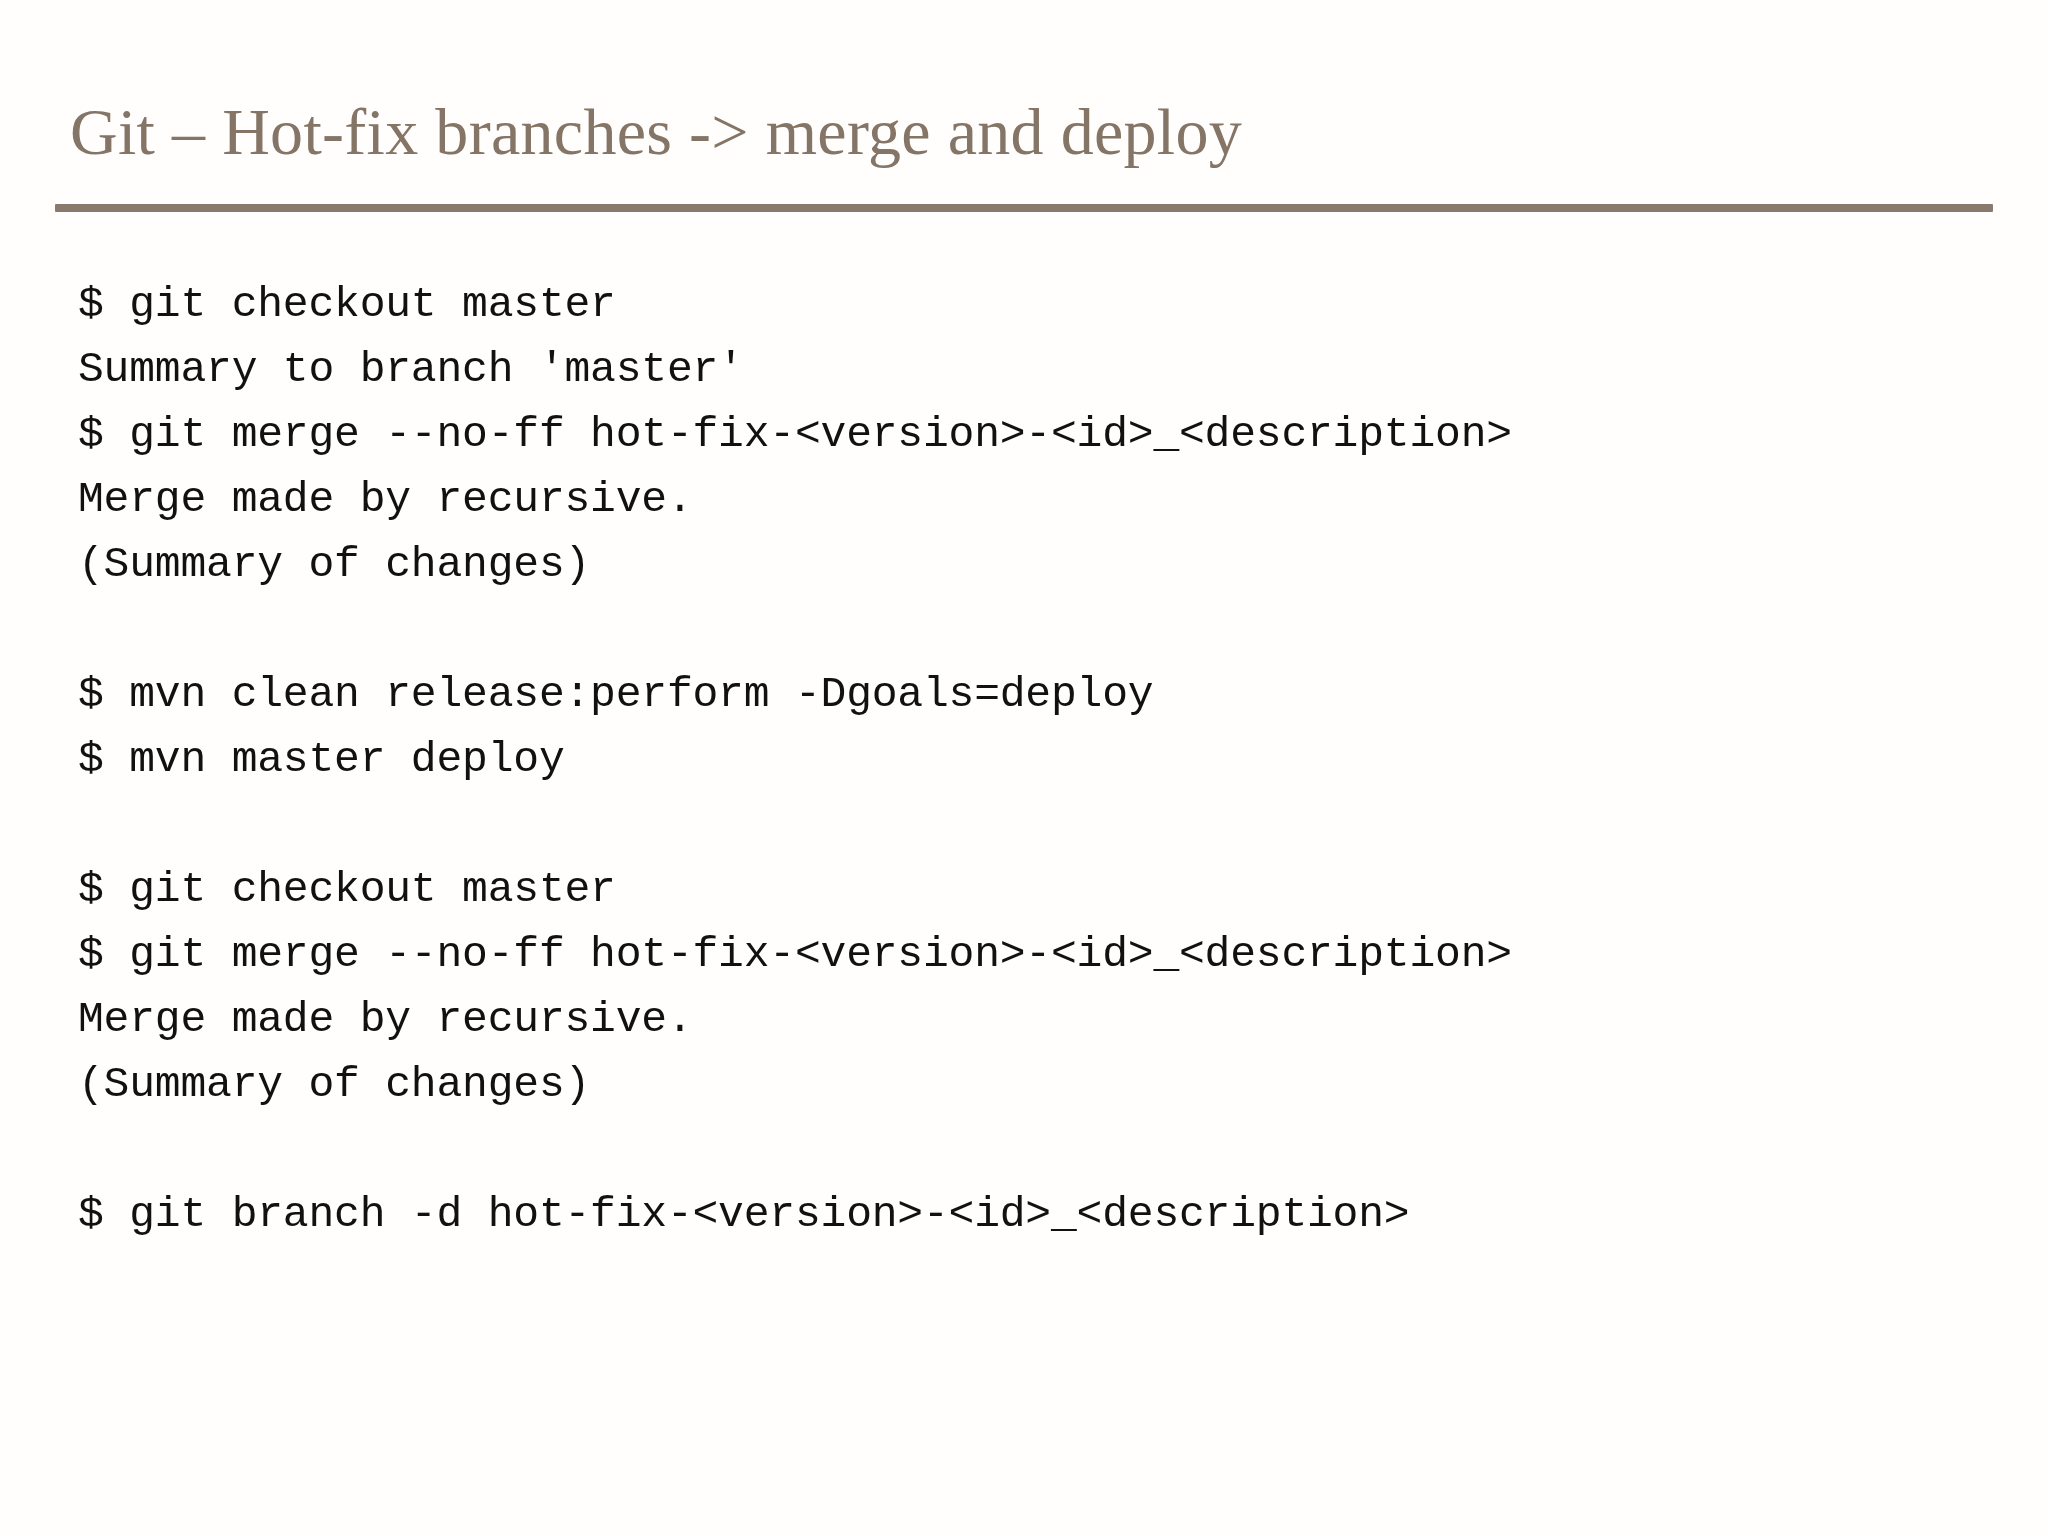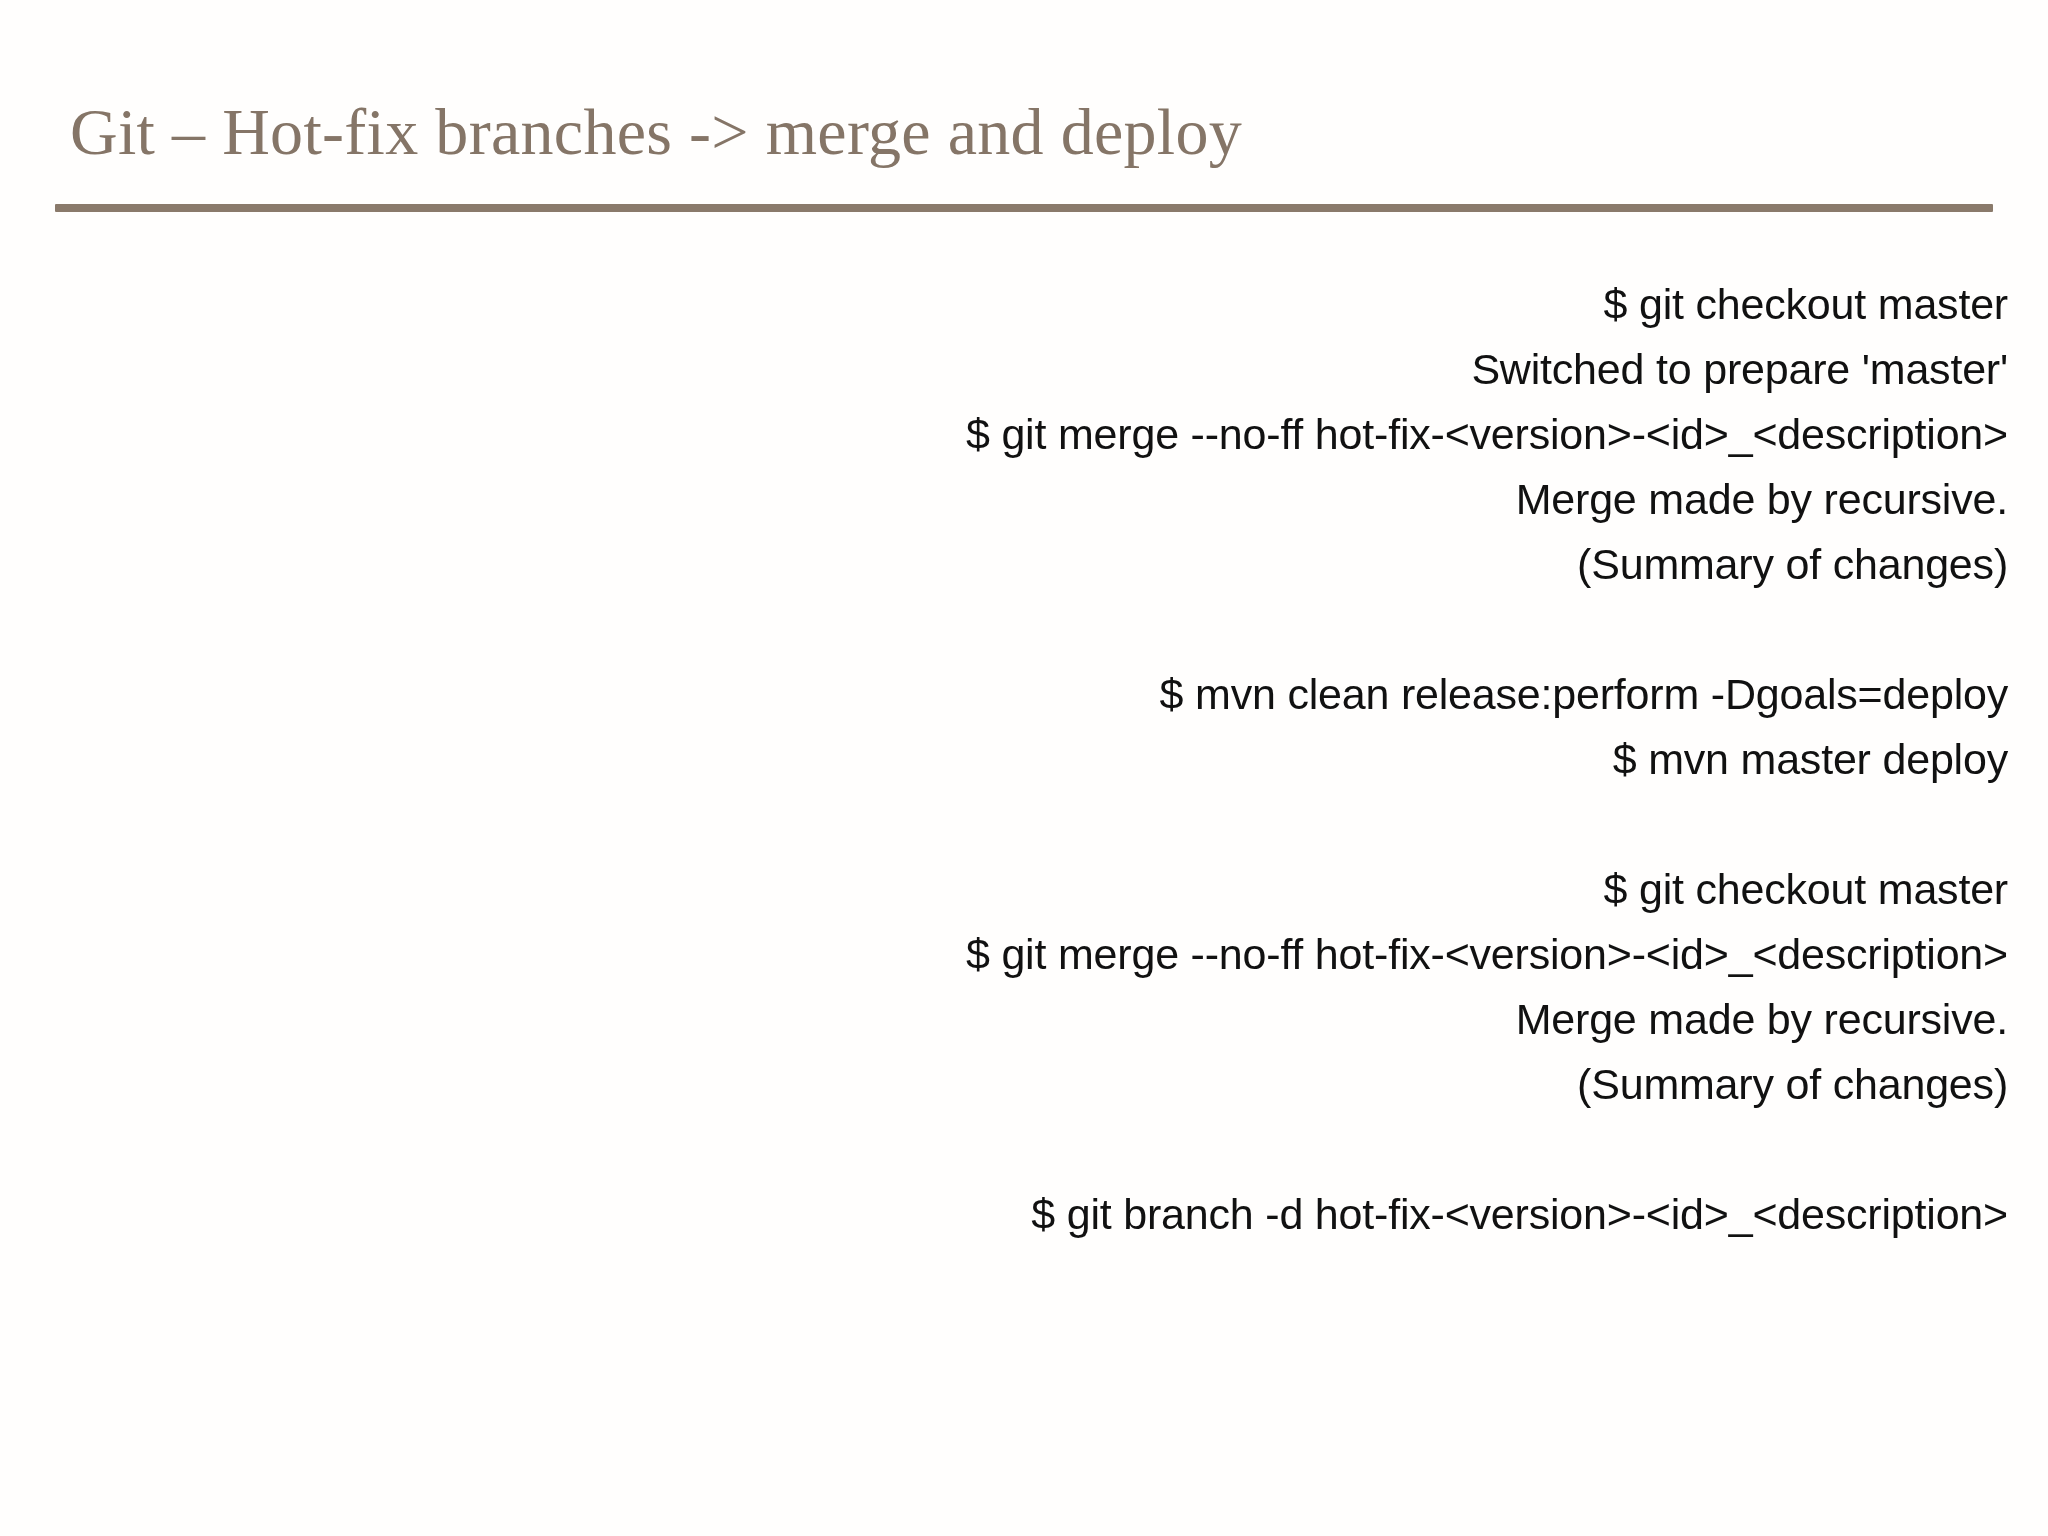--- a/index.html
+++ b/index.html
@@ -49,46 +49,45 @@
 
   
   .console {
     position: absolute;
     left: 78px;
     top: 272px;
     width: 1930px;
   }
 
   .code-line {
-    font-family: Liberation Sans, sans-serif;
+    font-family: Liberation Mono, monospace;
     font-size: 43px;
     line-height: 65px;
     color: #111111;
     white-space: pre;
     letter-spacing: -0.2px;
     min-height: 65px;
-    text-align: right;
   }
 
   .code-line.blank {
     height: 65px;
   }
 </style>
 </head>
 <body>
 
 <div class="slide">
 
   <h1 class="slide-title">Git – Hot-fix branches -&gt; merge and deploy</h1>
 
   <div class="title-rule"></div>
 
   <div class="console">
       <div class="code-line">$ git checkout master</div>
-      <div class="code-line">Switched to prepare 'master'</div>
+      <div class="code-line">Summary to branch 'master'</div>
       <div class="code-line">$ git merge --no-ff hot-fix-&lt;version&gt;-&lt;id&gt;_&lt;description&gt;</div>
       <div class="code-line">Merge made by recursive.</div>
       <div class="code-line">(Summary of changes)</div>
       <div class="code-line blank"></div>
       <div class="code-line">$ mvn clean release:perform -Dgoals=deploy</div>
       <div class="code-line">$ mvn master deploy</div>
       <div class="code-line blank"></div>
       <div class="code-line">$ git checkout master</div>
       <div class="code-line">$ git merge --no-ff hot-fix-&lt;version&gt;-&lt;id&gt;_&lt;description&gt;</div>
       <div class="code-line">Merge made by recursive.</div>

